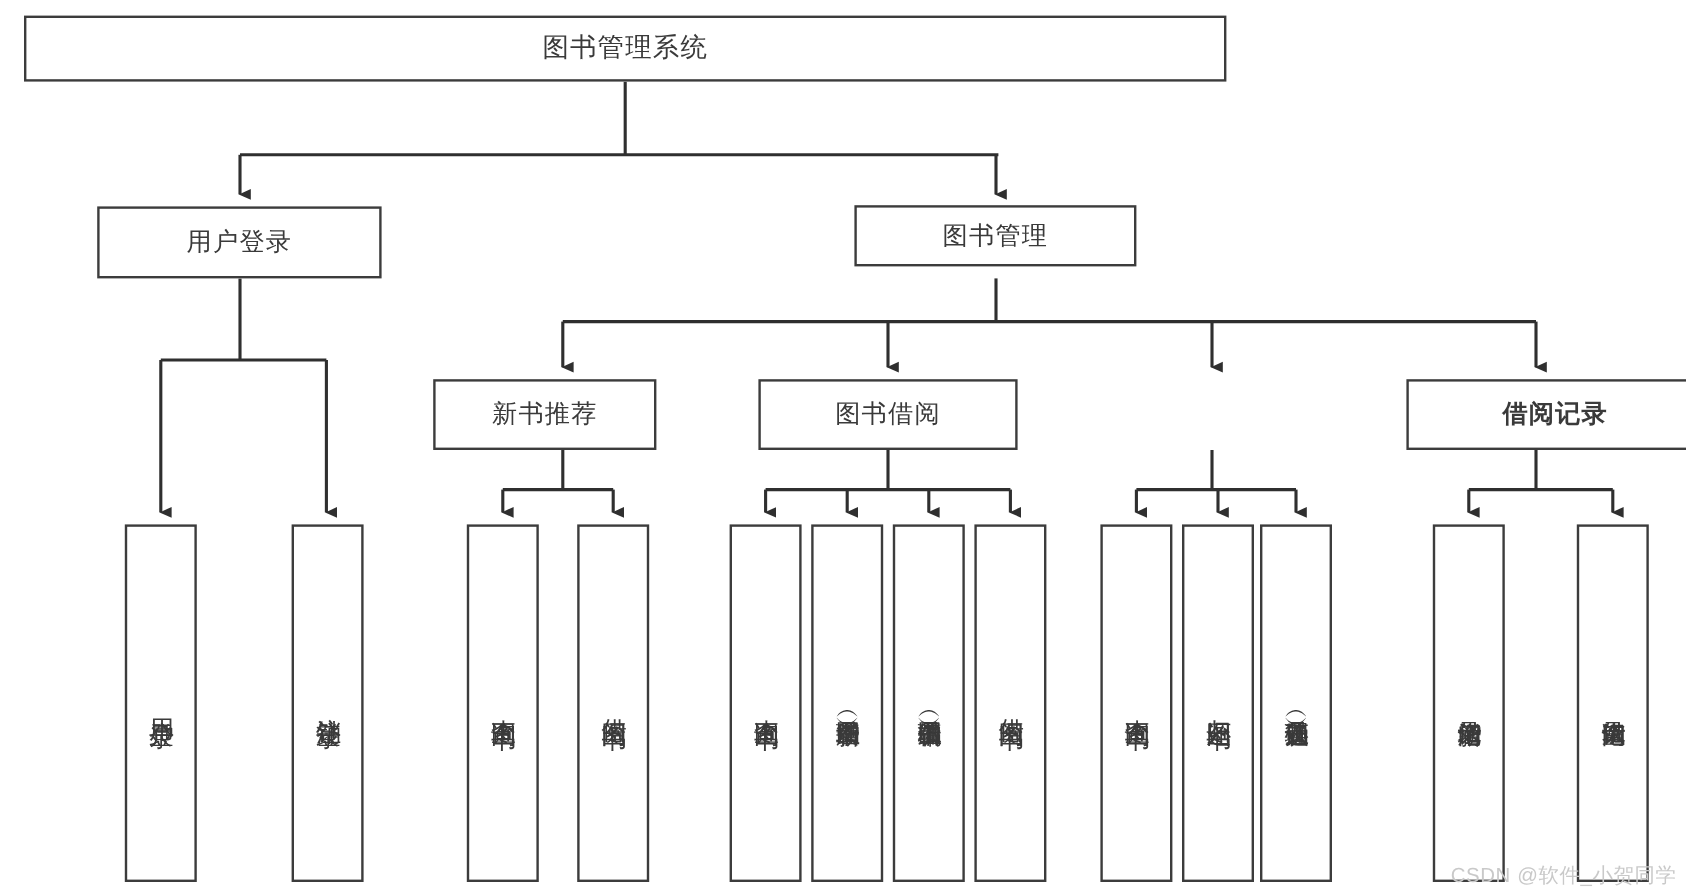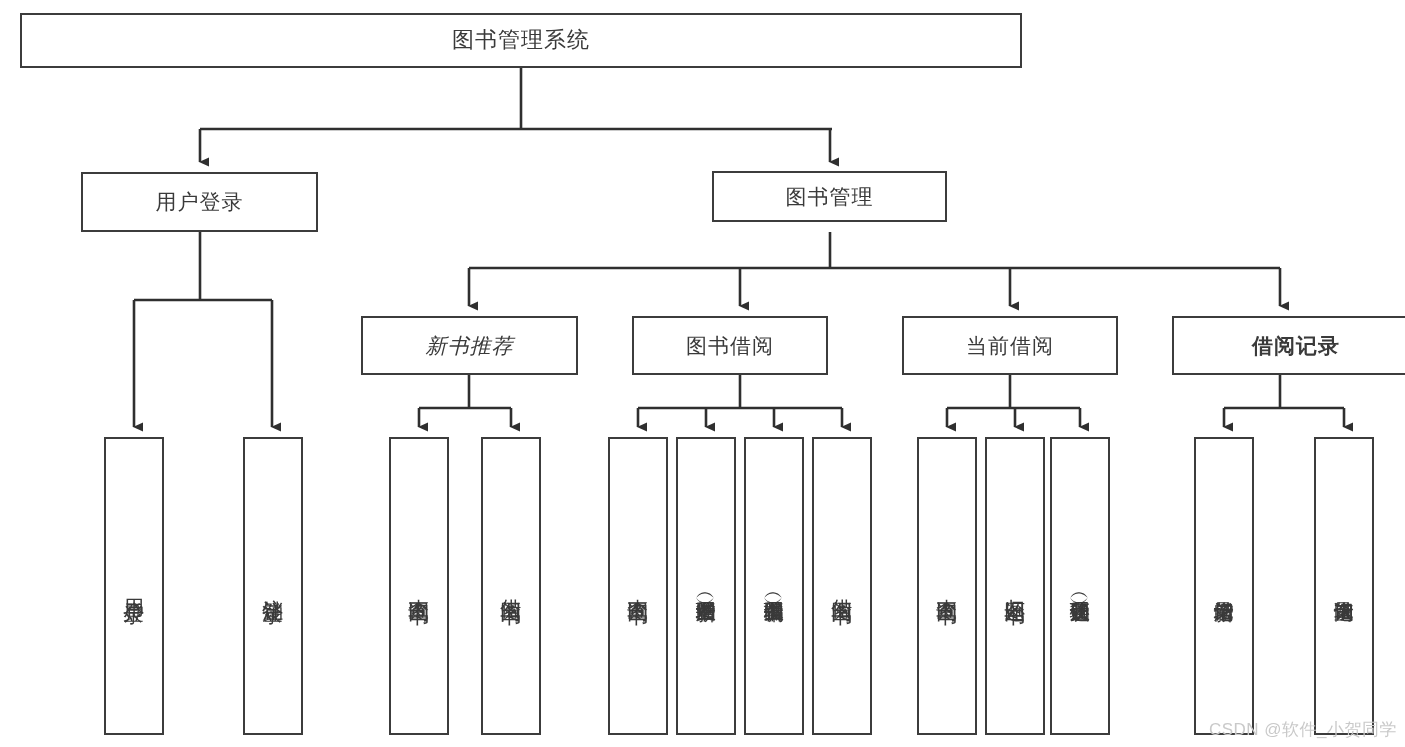--- a/index.html
+++ b/index.html
@@ -124,23 +124,22 @@
       <path d="M1224,408 L1224,427" marker-end="url(#arrow)"></path>
       <path d="M1344,408 L1344,427" marker-end="url(#arrow)"></path>
     </g>
   </svg>
 
   <div class="node horiz title" style="left:20px; top:13px; width:1002px; height:55px;">图书管理系统</div>
 
   <div class="node horiz" style="left:81px; top:172px; width:237px; height:60px;">用户登录</div>
   <div class="node horiz" style="left:712px; top:171px; width:235px; height:51px;">图书管理</div>
 
-  <div class="node horiz" style="left:361px; top:316px; width:217px; height:59px;font-style:italic;">新书推荐</div>
-  <div class="node horiz" style="left:632px; top:316px; width:196px; height:59px;">图书借阅</div>
-  <div class="node horiz" style="left:902px; top:316px; width:216px; height:59px;">当前借阅</div>
+  <div class="node horiz" style="left:361px; top:316px; width:186px; height:59px;">新书推荐</div>
+  <div class="node horiz" style="left:632px; top:316px; width:216px; height:59px;">图书借阅</div>
   <div class="node horiz" style="left:1172px; top:316px; width:248px; height:59px;font-weight:bold;">借阅记录</div>
 
   <div class="node vert" style="left:104px; top:437px; width:60px; height:298px;">用户登录</div>
   <div class="node vert" style="left:243px; top:437px; width:60px; height:298px;">注销登录</div>
 
   <div class="node vert" style="left:389px; top:437px; width:60px; height:298px;">查询图书</div>
   <div class="node vert" style="left:481px; top:437px; width:60px; height:298px;">借阅图书</div>
 
   <div class="node vert" style="left:608px; top:437px; width:60px; height:298px;">查询图书</div>
   <div class="node vert tight" style="left:676px; top:437px; width:60px; height:298px;">新增图书（管理员）</div>

